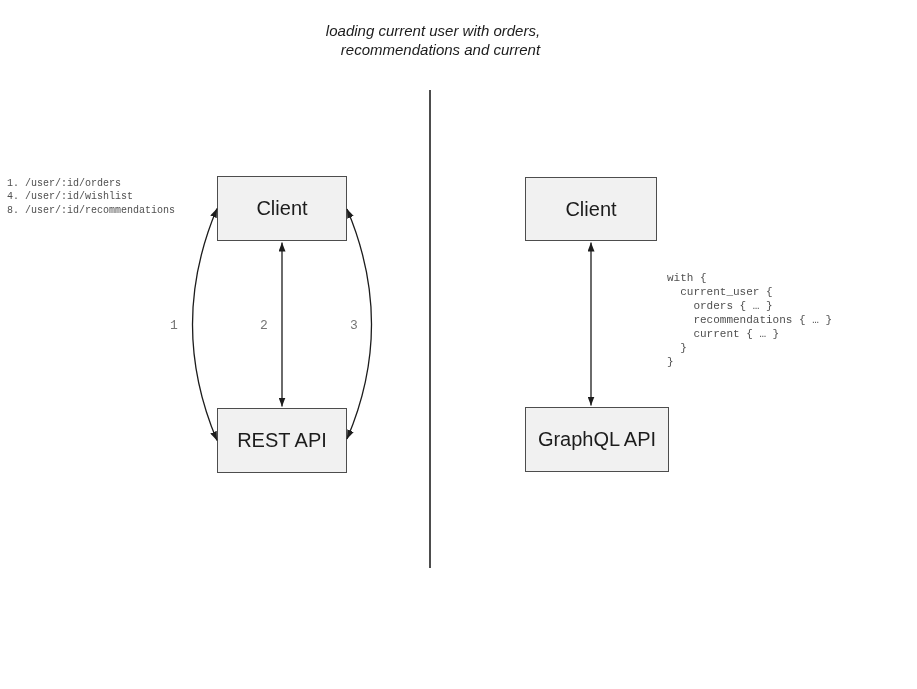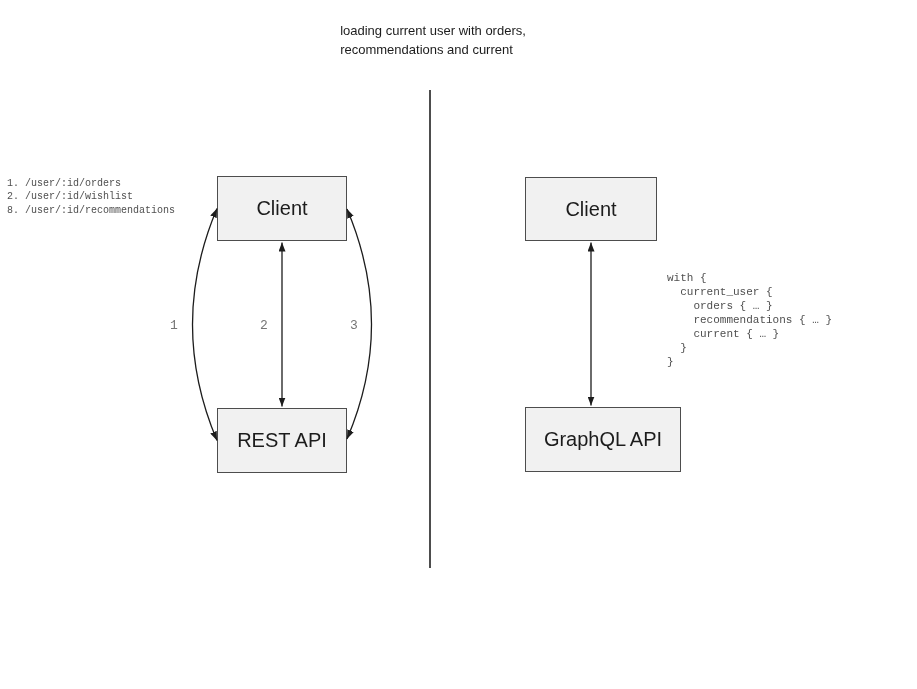--- a/index.html
+++ b/index.html
@@ -13,25 +13,26 @@
     height: 689px;
     background: #ffffff;
     overflow: hidden;
     font-family: "Liberation Sans", sans-serif;
   }
   .title {
     position: absolute;
     left: 433px;
     top: 21px;
     transform: translateX(-50%);
-    text-align: left;
-    font-size: 13px;
+    text-align: right;
+    font-size: 15px;
     line-height: 19px;
     color: var(--label-text, #1c1c1c);
     white-space: nowrap;
+    font-style: italic;
   }
   .divider {
     position: absolute;
     left: 429px;
     top: 90px;
     width: 1.5px;
     height: 478px;
     background: var(--divider, #4d4d4d);
   }
   .box {
@@ -41,21 +42,21 @@
     border: 1.5px solid var(--box-border, #4d4d4d);
     display: flex;
     align-items: center;
     justify-content: center;
     font-size: 20px;
     color: var(--label-text, #1c1c1c);
   }
   .box-left-client   { left: 217px; top: 176px; width: 130px; height: 65px; }
   .box-rest-api      { left: 217px; top: 408px; width: 130px; height: 65px; justify-content: center; }
   .box-right-client  { left: 525px; top: 177px; width: 132px; height: 64px; }
-  .box-graphql-api   { left: 525px; top: 407px; width: 156px; height: 65px; }
+  .box-graphql-api   { left: 525px; top: 407px; width: 144px; height: 65px; }
 
   .code {
     position: absolute;
     font-family: "Liberation Mono", "DejaVu Sans Mono", monospace;
     color: var(--code-text, #4f4f4f);
   }
   .endpoints {
     left: 7px;
     top: 177px;
     font-size: 10px;
@@ -103,21 +104,21 @@
 
   <div class="title">
     <div>loading current user with orders,</div>
     <div>recommendations and current</div>
   </div>
 
   <div class="divider"></div>
 
   <div class="code endpoints">
     <div class="mono-line">1. /user/:id/orders</div>
-    <div class="mono-line">2. /user/:id/wishlist</div>
+    <div class="mono-line">4. /user/:id/wishlist</div>
     <div class="mono-line">8. /user/:id/recommendations</div>
   </div>
 
   <div class="box box-left-client">
     <span>Client</span>
   </div>
   <div class="box box-rest-api">
     <span>REST API</span>
   </div>
 

